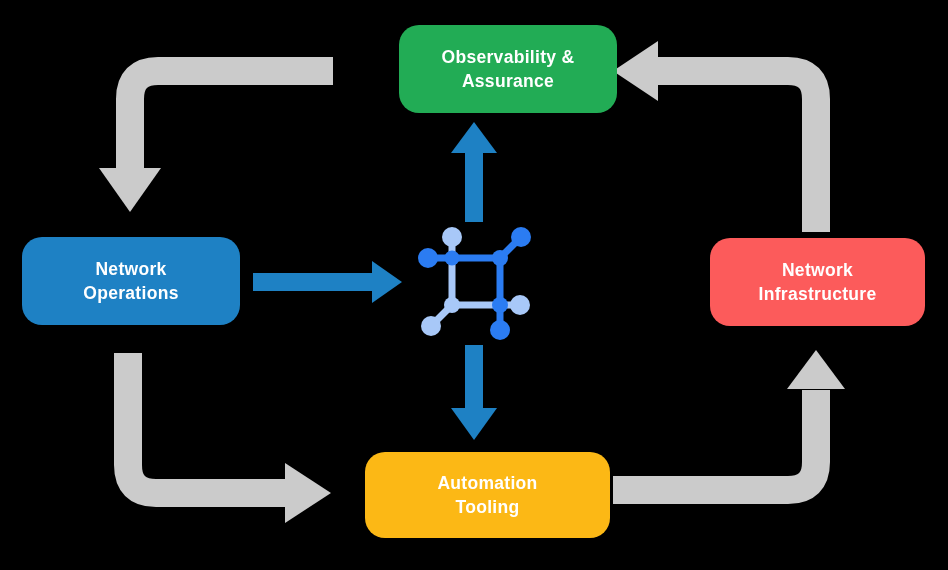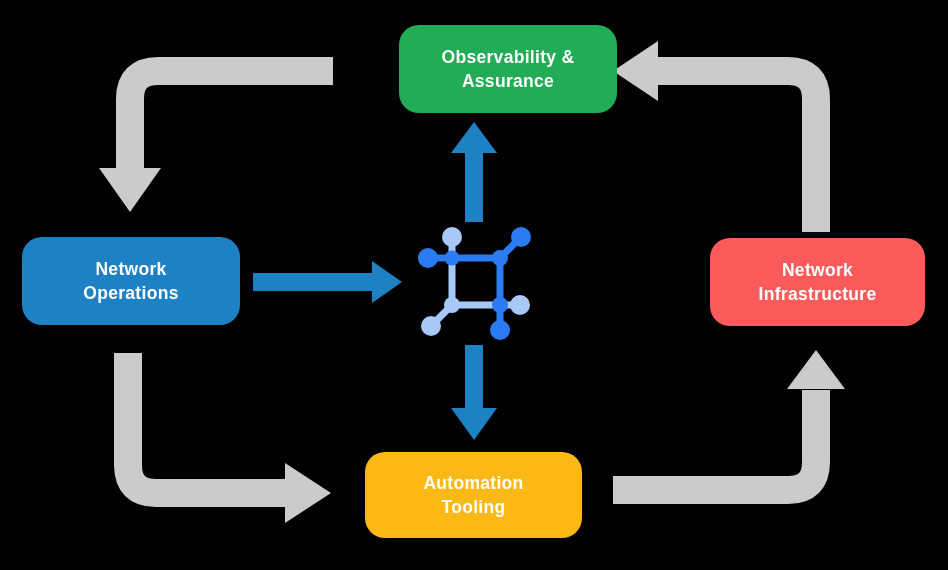--- a/index.html
+++ b/index.html
@@ -9,21 +9,21 @@
   }
   .arrow-layer{position:absolute;left:0;top:0;width:948px;height:570px;}
   .node-box{
     position:absolute;display:flex;align-items:center;justify-content:center;
     border-radius:20px;color:#fff;font-size:17.5px;font-weight:bold;
     letter-spacing:.3px;line-height:1.4;text-align:center;white-space:pre-line;
   }
   .box-observability{left:365px;top:25px;width:218px;height:88px;margin-left:34px;}
   .box-operations{left:22px;top:237px;width:218px;height:88px;}
   .box-infrastructure{left:710px;top:238px;width:215px;height:88px;}
-  .box-automation{left:365px;top:452px;width:217px;height:86px;}
+  .box-automation{left:365px;top:452px;width:245px;height:86px;}
   .center-icon{position:absolute;left:415px;top:225px;width:120px;height:120px;}
 </style>
 </head>
 <body>
 
 <div class="canvas" style="background-color: rgb(0, 0, 0);">
 
   <svg class="arrow-layer" viewBox="0 0 948 570">
 
     <g>

